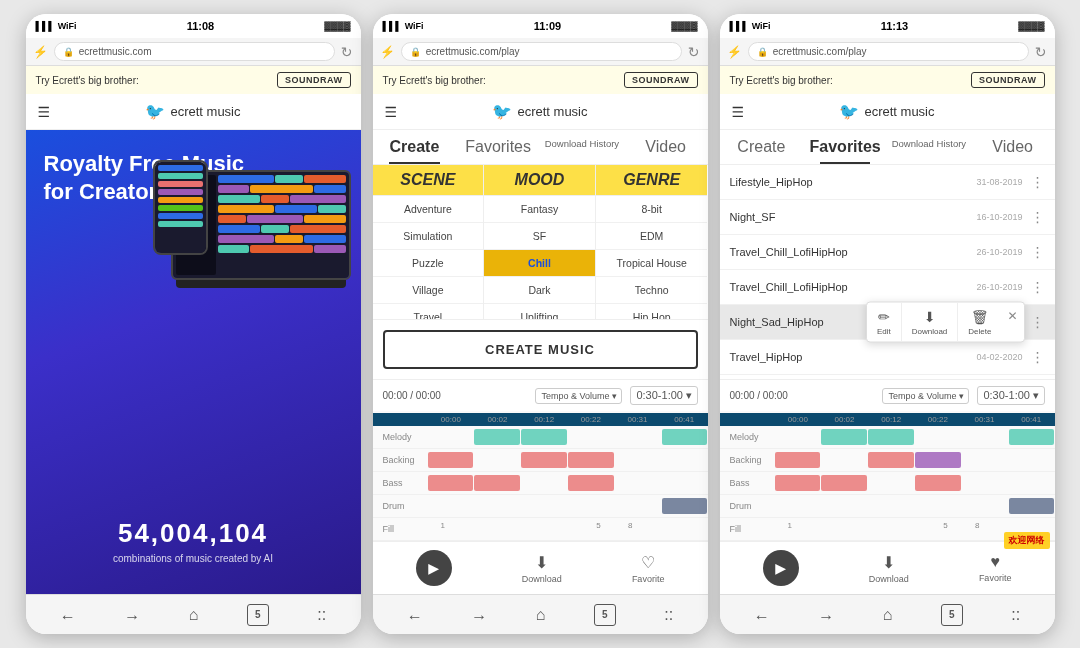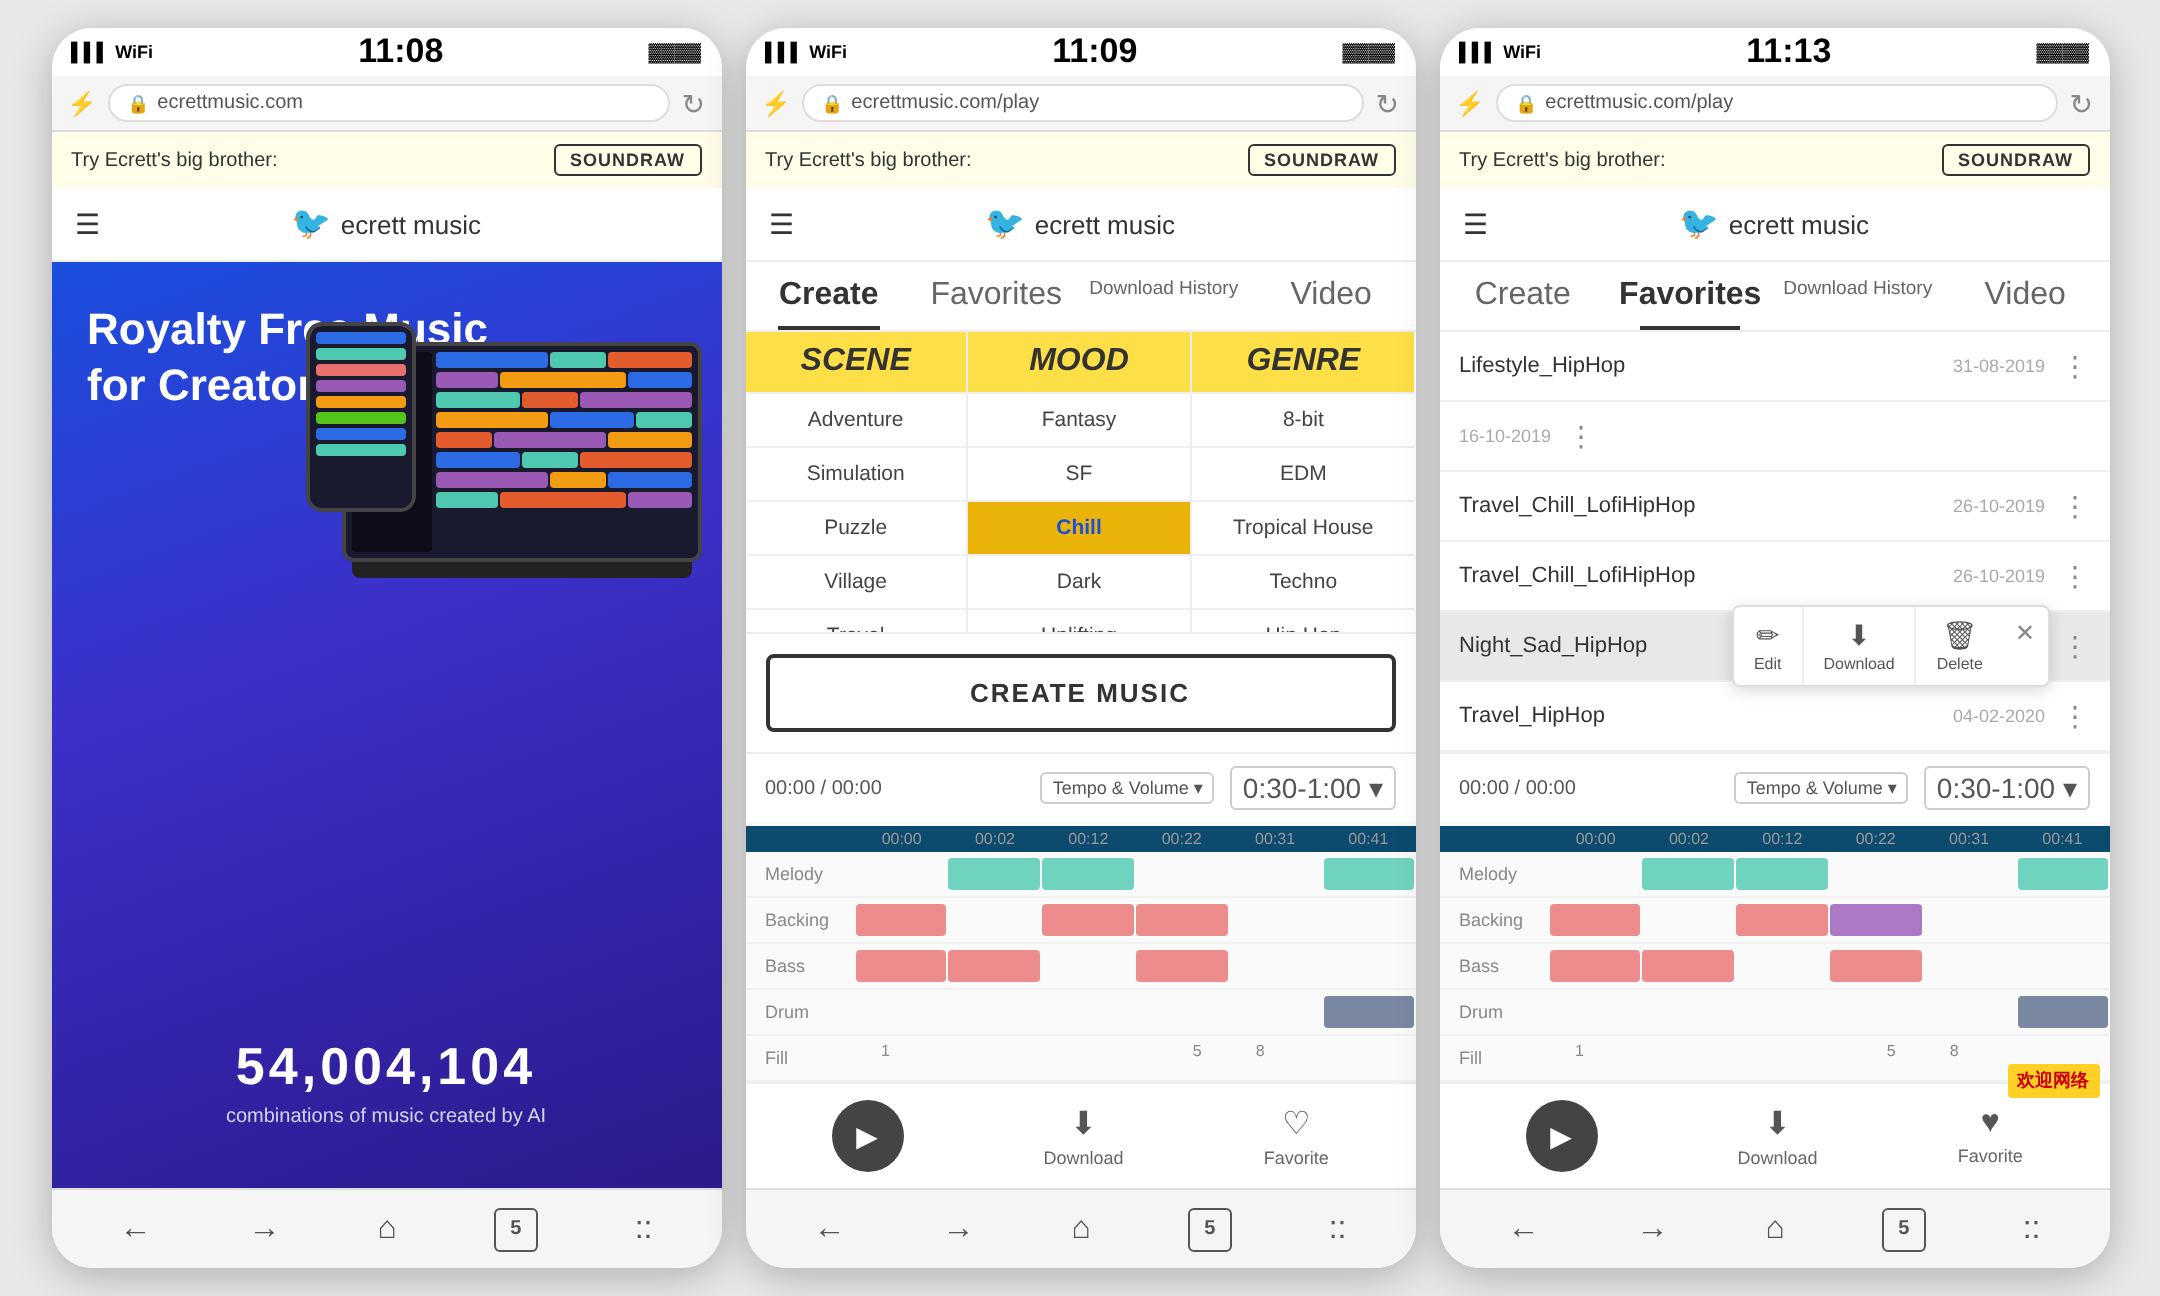--- a/index.html
+++ b/index.html
@@ -31,21 +31,21 @@
     .status-bar {
       height: 24px;
       background: #fff;
       display: flex;
       align-items: center;
       justify-content: space-between;
       padding: 0 10px;
       font-size: 10px;
       font-weight: 600;
     }
-    .status-bar .time { font-size: 17px; font-weight: 700; }
+    .status-bar .time { font-size: 11px; font-weight: 700; }
     .status-icons { display: flex; gap: 3px; align-items: center; font-size: 9px; }
 
     
     .browser-bar {
       background: #f5f5f5;
       padding: 4px 8px;
       display: flex;
       align-items: center;
       gap: 6px;
       border-bottom: 1px solid #ddd;
@@ -319,21 +319,21 @@
       border-radius: 3px;
       padding: 2px 5px;
       font-size: 9px;
       color: #555;
       margin-left: auto;
     }
     .range-btn {
       border: 1px solid #ccc;
       border-radius: 3px;
       padding: 2px 5px;
-      font-size: 14px;
+      font-size: 11px;
       color: #555;
     }
 
     .timeline-header {
       display: flex;
       align-items: center;
       padding: 2px 0 2px 55px;
       gap: 0;
       background: #0c4a6e;
     }
@@ -815,20 +815,21 @@
     <div class="nav-tab">Video</div>
   </div>
 
   <div class="favorites-list">
     <div class="fav-item">
       <span class="fav-name">Lifestyle_HipHop</span>
       <span class="fav-date">31-08-2019</span>
       <span class="fav-menu-dot">⋮</span>
     </div>
     <div class="fav-item">
+      <span class="fav-name">Night_SF</span>
       <span class="fav-date">16-10-2019</span>
       <span class="fav-menu-dot">⋮</span>
     </div>
     <div class="fav-item">
       <span class="fav-name">Travel_Chill_LofiHipHop</span>
       <span class="fav-date">26-10-2019</span>
       <span class="fav-menu-dot">⋮</span>
     </div>
     <div class="fav-item">
       <span class="fav-name">Travel_Chill_LofiHipHop</span>

